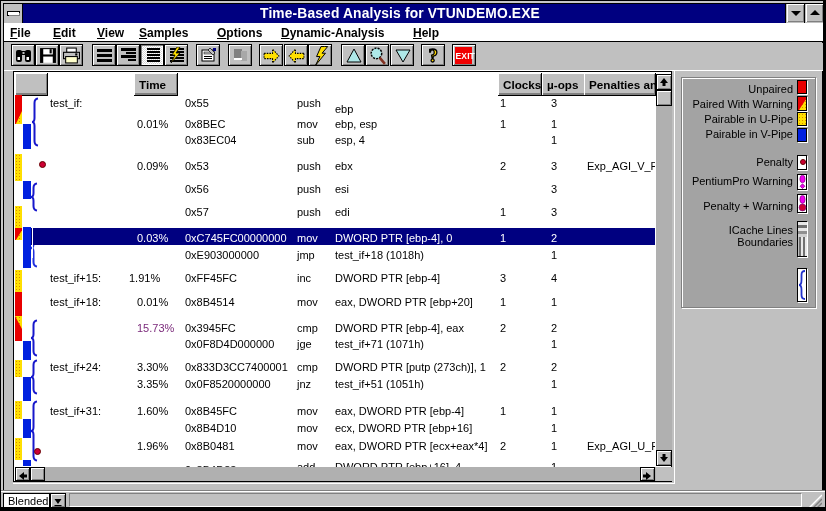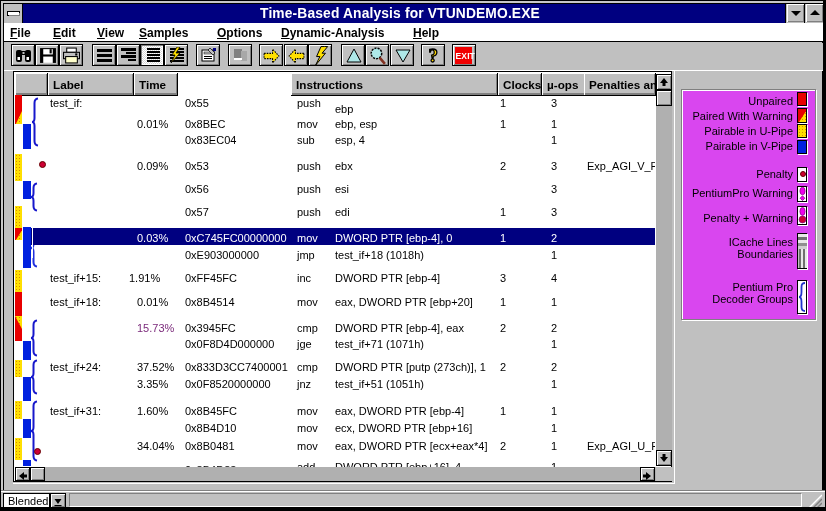--- a/index.html
+++ b/index.html
@@ -48,21 +48,21 @@
 .st.notch { background-color:#ffdf00; background-image:radial-gradient(circle, #d68a00 0.75px, rgba(0,0,0,0) 0.85px); background-size:3px 3px; }
 .st.notch::after { content:""; position:absolute; inset:0; background:#e80000; clip-path:polygon(0 0, 0 100%, 100% 100%); }
 .dot { position:absolute; width:7px; height:7px; border-radius:50%; background:#cc0033; border:1px solid #600; }
 
 
 .sbtn { position:absolute; background:#c0c0c0; border:1px solid #000; box-shadow:inset 1px 1px 0 #fff, inset -1px -1px 0 #808080; }
 .sthumb { position:absolute; background:#c0c0c0; border:1px solid #000; box-shadow:inset 1px 1px 0 #fff, inset -1px -1px 0 #808080; }
 .strack { position:absolute; background:#b0b0b0; }
 
 
-#legend { left:681px; top:89px; width:135px; height:231px; border:1px solid #808080; box-shadow:1px 1px 0 #fff, inset 1px 1px 0 #fff; background:#d946ef; }
+#legend { left:681px; top:77px; width:135px; height:231px; border:1px solid #808080; box-shadow:1px 1px 0 #fff, inset 1px 1px 0 #fff; background:#a3a3a3; }
 .ltxt { position:absolute; right:22px; font-size:11px; color:#000; white-space:nowrap; text-align:right; }
 .swatch { position:absolute; left:115px; width:10px; }
 
 
 #statusbar { left:1px; top:490px; width:824px; height:18px; background:#c0c0c0; border-top:1px solid #808080; box-shadow:inset 0 1px 0 #fff; }
 </style>
 </head>
 <body>
 <div class="abs" id="frame-outer"></div>
 <div class="abs" id="frame-inner"></div>
@@ -237,23 +237,21 @@
       <svg style="left:2px;top:2px;" width="20" height="17" viewBox="0 0 20 17">
     <rect x="0" y="0" width="17" height="17" fill="#f00000"></rect>
     <text x="0.6" y="12" font-family="Liberation Sans" font-size="8.5" font-weight="bold" fill="#fff" letter-spacing="0.1">EXIT</text>
   </svg>
     </div>
 </div>
 
 <div class="abs" id="table">
 
   <div class="hcell" style="left:1px; width:33px;"></div>
-  <div class="hcell" style="left:34px; width:86px;">Label</div>
   <div class="hcell" style="left:120px; width:44px;">Time</div>
-  <div class="hcell" style="left:277px; width:207px;">Instructions</div>
   <div class="hcell" style="left:484px; width:44px;">Clocks</div>
   <div class="hcell" style="left:528px; width:50px;">µ-ops</div>
   <div class="hcell" style="left:570px; width:72px;">Penalties and Warnings</div>
 
   <div id="strips">
   <div class="st red" style="left:1px; width:7px; top:23px; height:13px;"></div>
   <div class="st pww" style="left:1px; width:7px; top:36px; height:16px;"></div>
   <div class="st blue" style="left:9px; width:8px; top:52px; height:25px;"></div>
   <div class="st yel" style="left:1px; width:7px; top:82px; height:27px;"></div>
   <div class="st blue" style="left:9px; width:8px; top:109px; height:18px;"></div>
@@ -357,21 +355,21 @@
   <div class="txt" style="left:171px; top:250px;">0x3945FC</div>
   <div class="txt" style="left:283px; top:250px;">cmp</div>
   <div class="txt" style="left:321px; top:250px;">DWORD PTR [ebp-4], eax</div>
   <div class="txt" style="left:486px; top:250px;">2</div>
   <div class="txt" style="left:537px; top:250px;">2</div>
   <div class="txt" style="left:171px; top:266px;">0x0F8D4D000000</div>
   <div class="txt" style="left:283px; top:266px;">jge</div>
   <div class="txt" style="left:321px; top:266px;">test_if+71 (1071h)</div>
   <div class="txt" style="left:537px; top:266px;">1</div>
   <div class="txt" style="left:36px; top:289px;">test_if+24:</div>
-  <div class="txt" style="left:123px; top:289px;">37.52%</div>
+  <div class="txt" style="left:123px; top:289px;">3.30%</div>
   <div class="txt" style="left:171px; top:289px;">0x833D3CC7400001</div>
   <div class="txt" style="left:283px; top:289px;">cmp</div>
   <div class="txt" style="left:321px; top:289px;">DWORD PTR [putp (273ch)], 1</div>
   <div class="txt" style="left:486px; top:289px;">2</div>
   <div class="txt" style="left:537px; top:289px;">2</div>
   <div class="txt" style="left:123px; top:306px;">3.35%</div>
   <div class="txt" style="left:171px; top:306px;">0x0F8520000000</div>
   <div class="txt" style="left:283px; top:306px;">jnz</div>
   <div class="txt" style="left:321px; top:306px;">test_if+51 (1051h)</div>
   <div class="txt" style="left:537px; top:306px;">1</div>
@@ -379,21 +377,21 @@
   <div class="txt" style="left:123px; top:333px;">1.60%</div>
   <div class="txt" style="left:171px; top:333px;">0x8B45FC</div>
   <div class="txt" style="left:283px; top:333px;">mov</div>
   <div class="txt" style="left:321px; top:333px;">eax, DWORD PTR [ebp-4]</div>
   <div class="txt" style="left:486px; top:333px;">1</div>
   <div class="txt" style="left:537px; top:333px;">1</div>
   <div class="txt" style="left:171px; top:350px;">0x8B4D10</div>
   <div class="txt" style="left:283px; top:350px;">mov</div>
   <div class="txt" style="left:321px; top:350px;">ecx, DWORD PTR [ebp+16]</div>
   <div class="txt" style="left:537px; top:350px;">1</div>
-  <div class="txt" style="left:123px; top:368px;">34.04%</div>
+  <div class="txt" style="left:123px; top:368px;">1.96%</div>
   <div class="txt" style="left:171px; top:368px;">0x8B0481</div>
   <div class="txt" style="left:283px; top:368px;">mov</div>
   <div class="txt" style="left:321px; top:368px;">eax, DWORD PTR [ecx+eax*4]</div>
   <div class="txt" style="left:486px; top:368px;">2</div>
   <div class="txt" style="left:537px; top:368px;">1</div>
   <div class="txt" style="left:573px; top:368px; width:68px; overflow:hidden;">Exp_AGI_U_Pipe</div>
   <div class="txt" style="left:171px; top:392px;">0x8B4D83</div>
   <div class="txt" style="left:283px; top:389px;">add</div>
   <div class="txt" style="left:321px; top:389px;">DWORD PTR [ebp+16], 4</div>
   <div class="txt" style="left:537px; top:389px;">1</div>
@@ -428,21 +426,20 @@
 
 <div class="abs" id="legend">
   <div class="ltxt" style="top:5px;">Unpaired</div>
   <div class="ltxt" style="top:20px;">Paired With Warning</div>
   <div class="ltxt" style="top:35px;">Pairable in U-Pipe</div>
   <div class="ltxt" style="top:50px;">Pairable in V-Pipe</div>
   <div class="ltxt" style="top:78px;">Penalty</div>
   <div class="ltxt" style="top:97px;">PentiumPro Warning</div>
   <div class="ltxt" style="top:122px;">Penalty + Warning</div>
   <div class="ltxt" style="top:146px;">ICache Lines<br>Boundaries</div>
-  <div class="ltxt" style="top:191px;">Pentium Pro<br>Decoder Groups</div>
 
   <div class="swatch" style="top:2px; height:14px; background:#e80000; border:1px solid #000; box-shadow:1px 1px 0 #fff;"></div>
   <div class="swatch st pww" style="top:18px; height:15px; border:1px solid #000; box-shadow:1px 1px 0 #fff;"></div>
   <div class="swatch st yel" style="top:34px; height:14px; border:1px solid #000; box-shadow:1px 1px 0 #fff;"></div>
   <div class="swatch" style="top:50px; height:14px; background:#0020e0; border:1px solid #000; box-shadow:1px 1px 0 #fff;"></div>
 
   <div class="swatch" style="top:77px; height:15px; background:#fff; border:1px solid #000; box-shadow:1px 1px 0 #fff;">
     <div style="position:absolute; left:1.5px; top:3px; width:6px; height:6px; border-radius:50%; background:#cc0033; border:1px solid #600;"></div>
   </div>
   <div class="swatch" style="top:96px; height:16px; background:#fff; border:1px solid #000; box-shadow:1px 1px 0 #fff;">

